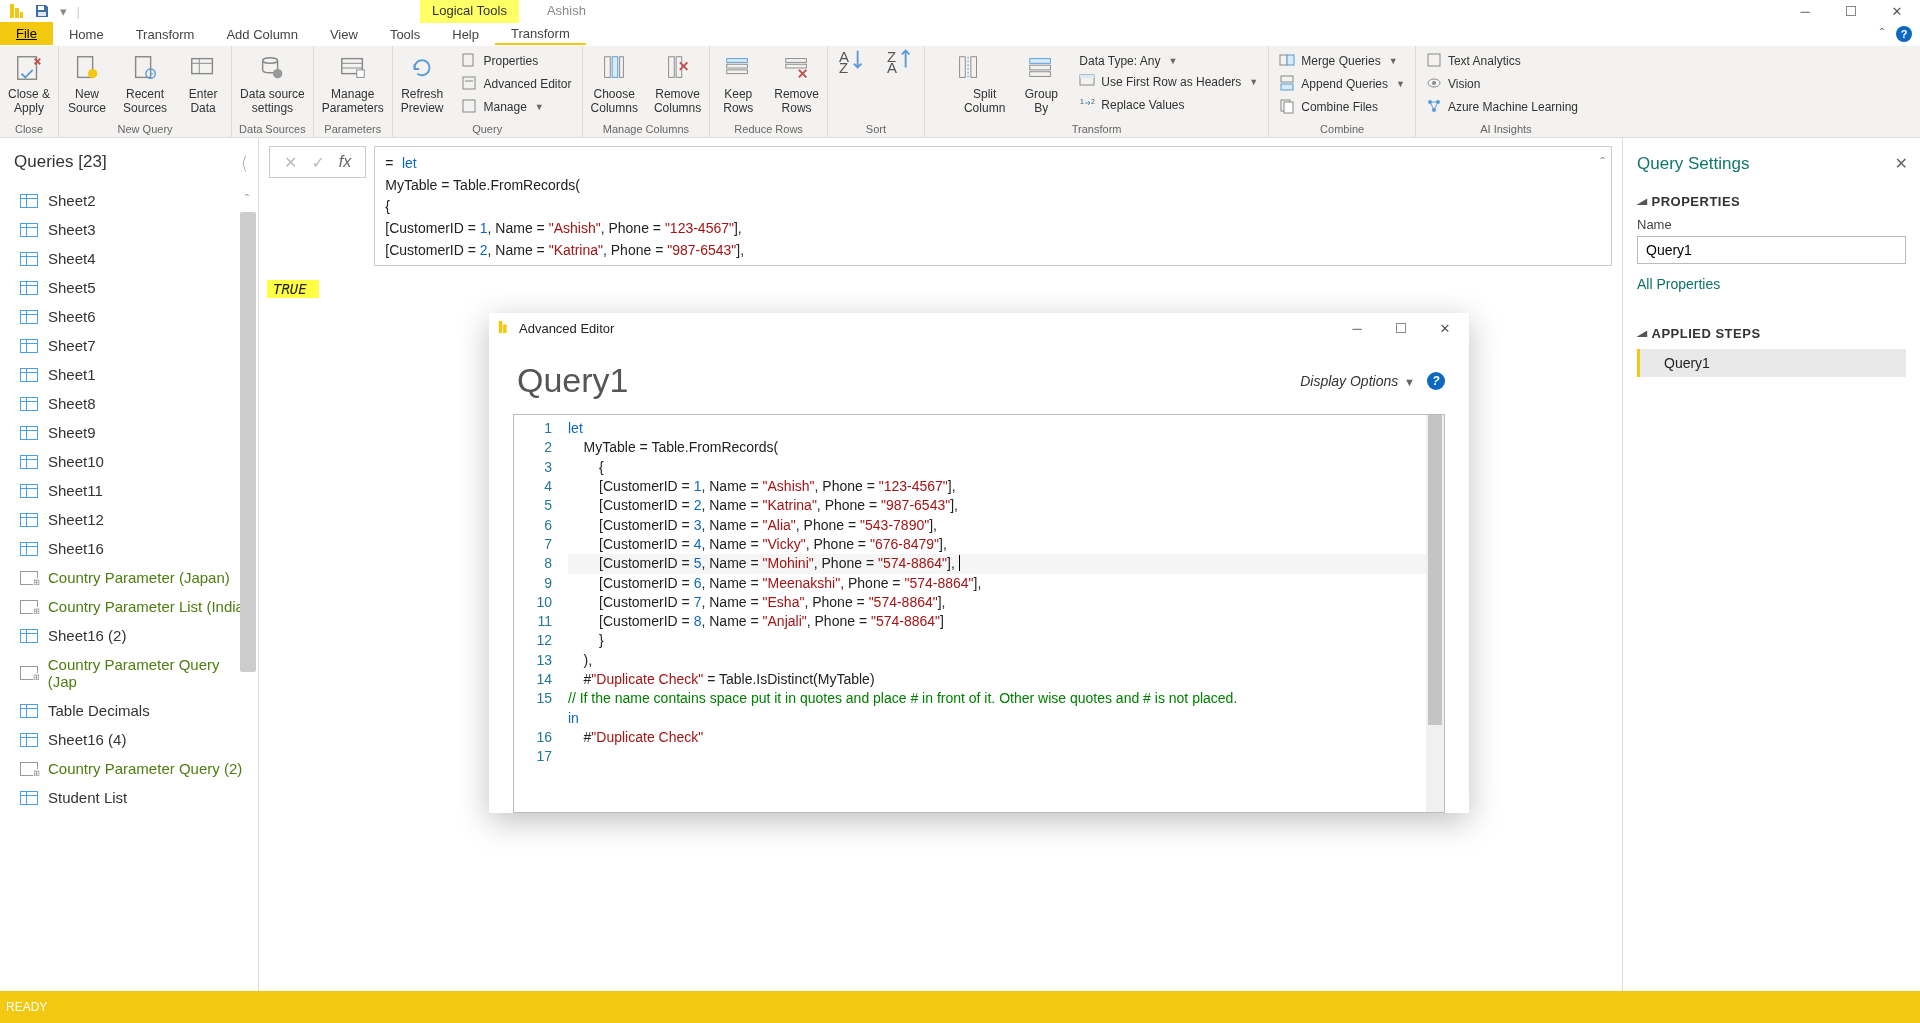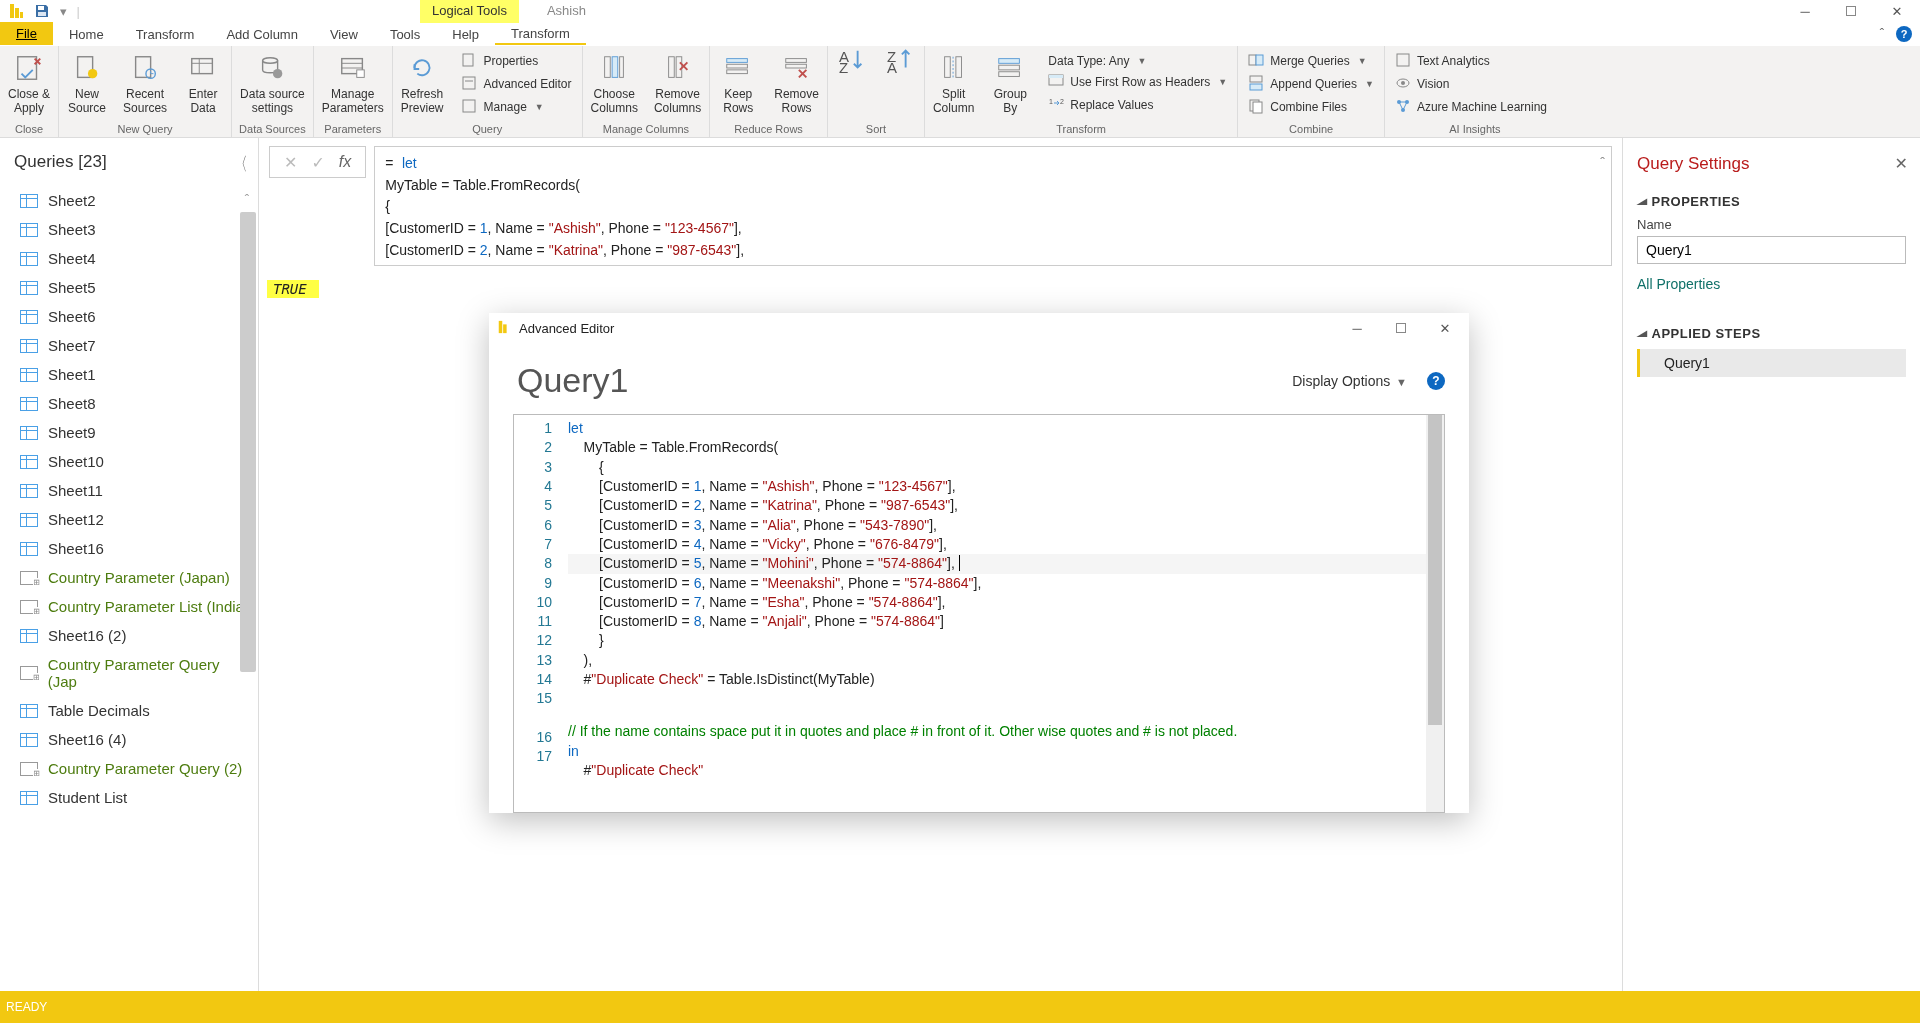--- a/index.html
+++ b/index.html
@@ -62,34 +62,34 @@
 .tok-str { color:#a31515; }
 
 .true-badge { position:absolute; top:142px; left:8px; background:#ffff44; padding:1px 12px 1px 6px; font-family:Consolas,monospace; font-size:14px; font-style:italic; }
 
 
 .advwin { position:absolute; left:230px; top:175px; width:980px; height:500px; background:#fff; box-shadow: 0 8px 30px rgba(0,0,0,0.25); display:flex; flex-direction:column; }
 .advwin .titleadv { height:30px; display:flex; align-items:center; padding:0 6px 0 8px; gap:8px; font-size:13px; }
 .advwin .titleadv .spacer { flex:1; }
 .advwin .titleadv .wb { width:36px; height:28px; display:flex; align-items:center; justify-content:center; color:#555; }
 .advwin .q1 { font-size:34px; font-weight:300; color:#555; padding: 18px 0 14px 28px; display:flex; align-items:center; }
-.advwin .q1 .right { margin-left:auto; display:flex; align-items:center; gap:20px; padding-right:24px; font-size:14px; color:#333; font-weight:400; }
+.advwin .q1 .right { margin-left:auto; display:flex; align-items:center; gap:12px; padding-right:24px; font-size:14px; color:#333; font-weight:400;font-style:italic; }
 .advwin .helpico { width:18px; height:18px; border-radius:50%; background:#0d68c1; color:#fff; display:flex; align-items:center; justify-content:center; font-size:12px; font-weight:bold; }
 .advwin .editor { flex:1; border:1px solid #bbb; margin: 0 24px 0 24px; display:flex; font-family:Consolas,monospace; font-size:14px; position:relative; overflow:hidden; }
 .advwin .gutter { width:48px; text-align:right; padding: 4px 10px 4px 4px; color:#237893; background:#fff; }
 .advwin .gutter div { line-height:1.38; }
 .advwin .code { flex:1; padding:4px 6px; white-space:pre; line-height:1.38; }
-.advwin .code .cmt { color:#008000;margin-top:33px; }
+.advwin .code .cmt { color:#008000; }
 .advwin .code .curline { background:#f5f5f5; display:inline-block; width:100%; }
 .advwin .vscroll { position:absolute; right:0; top:0; bottom:0; width:18px; background:#f0f0f0; }
 .advwin .vscroll .thumb { position:absolute; left:2px; right:2px; top:0; height:78%; background:#c4c4c4; }
 
 
 .qsettings { width:298px; border-left:1px solid #dcdcdc; padding: 8px 14px; position:relative; }
-.qsettings .hdr2 { font-size:17px; color:#b91c1c; padding: 8px 0 14px; }
+.qsettings .hdr2 { font-size:17px; color:#0f766e; padding: 8px 0 14px; }
 .qsettings .closex { position:absolute; right:12px; top:16px; color:#666; font-size:16px; }
 .qsettings .sec { font-weight:600; font-size:13px; letter-spacing:.5px; color:#333; padding-top:6px; }
 .qsettings .caret { display:inline-block; transform: scaleY(0.6); color:#555; margin-right:4px; }
 .qsettings .field-lbl { font-size:13px; margin-top:8px; color:#444; }
 .qsettings input.name { width:100%; border:1px solid #bbb; padding:5px 8px; font-size:14px; margin-top:4px; }
 .qsettings .link { color:#0f7068; font-size:14px; margin-top:12px; display:block; }
 .qsettings .steps { margin-top:28px; }
 .qsettings .step-item { background:#e9e9e9; border-left:3px solid #f2c811; padding:6px 12px 6px 24px; font-size:14px; margin-top:8px; }
 
 .statusbar { position:absolute; bottom:0; left:0; right:0; height:32px; background:#f2c811; color:#fff; font-size:12px; padding-left:6px; display:flex; align-items:center; }
@@ -360,21 +360,21 @@
   <div class="group">
     <div class="row">
       <div class="bigbtn">
           <span class="ico">
             <svg viewBox="0 0 32 32">
               <rect x="6" y="4" width="6" height="22" class="grey"></rect>
               <rect x="18" y="4" width="6" height="22" class="grey"></rect>
               <line x1="15" y1="4" x2="15" y2="26" stroke="#5b9bd5" stroke-dasharray="2 2"></line>
             </svg>
           </span>
-          <span class="cap" style="white-space:pre;">Split
+          <span class="cap" style="white-space:pre;margin-left:31px;">Split
 Column</span>
         </div>
       <div class="bigbtn">
           <span class="ico">
             <svg viewBox="0 0 32 32">
               <rect x="4" y="6" width="22" height="5" fill="#d7ebf7" stroke="#5b9bd5"></rect>
               <rect x="4" y="13" width="22" height="5" class="grey"></rect>
               <rect x="4" y="20" width="22" height="5" class="grey"></rect>
             </svg>
           </span>

